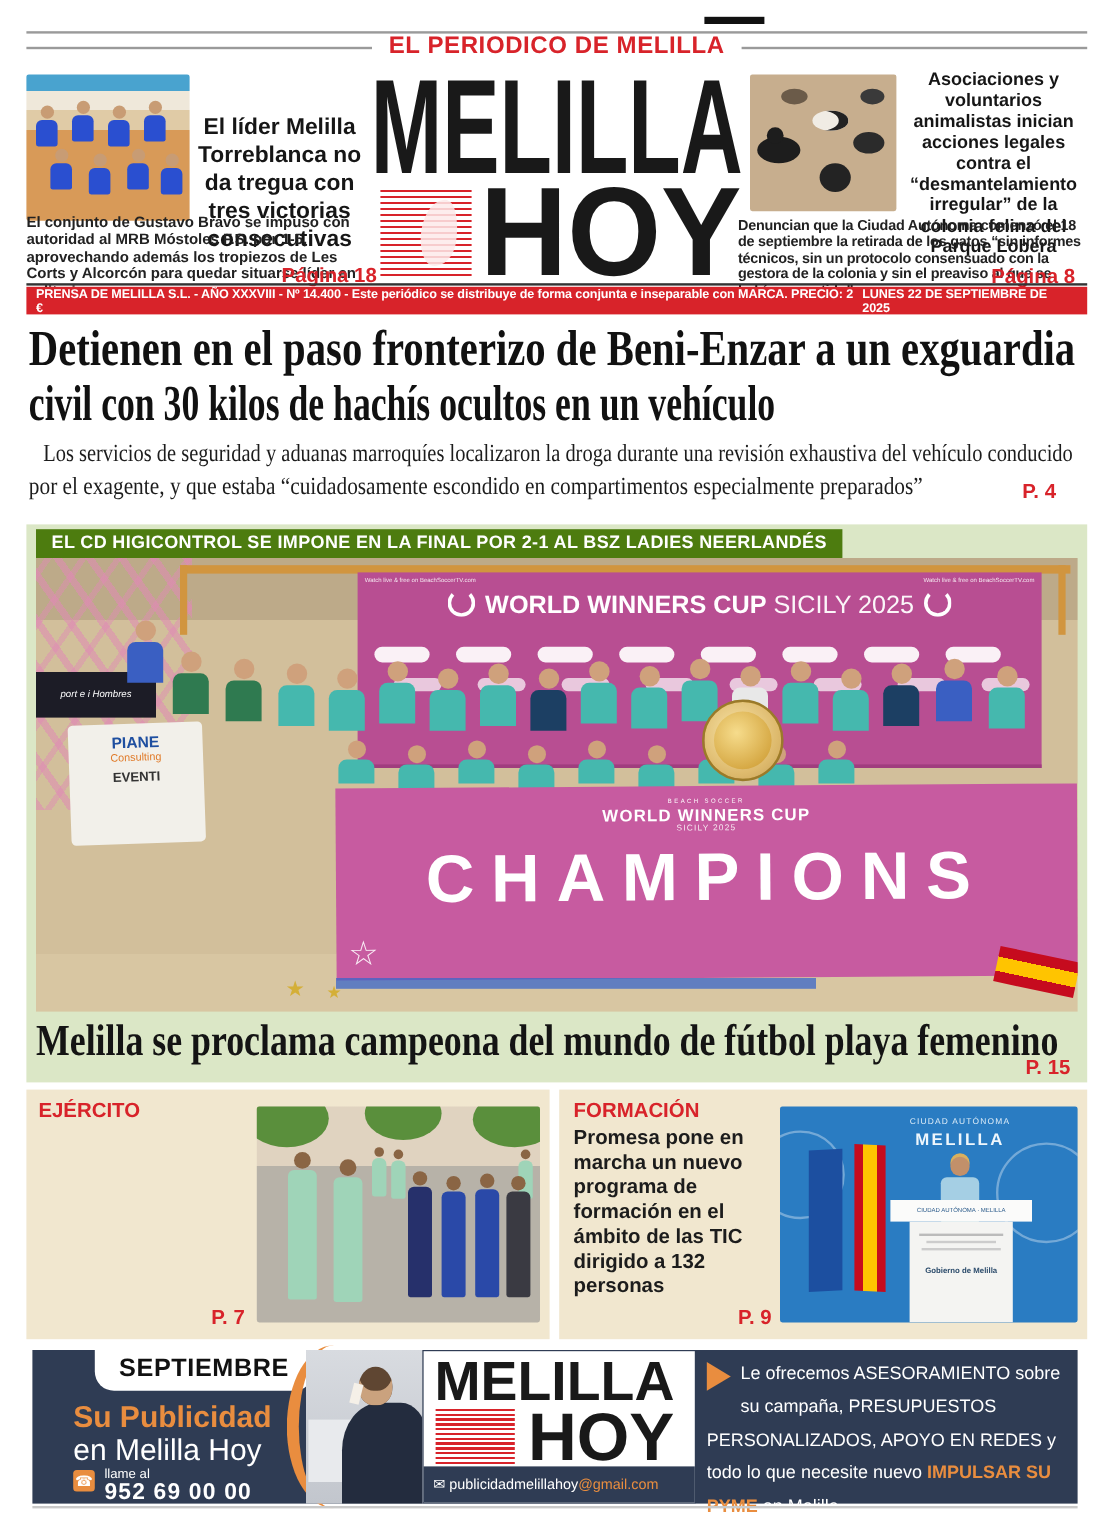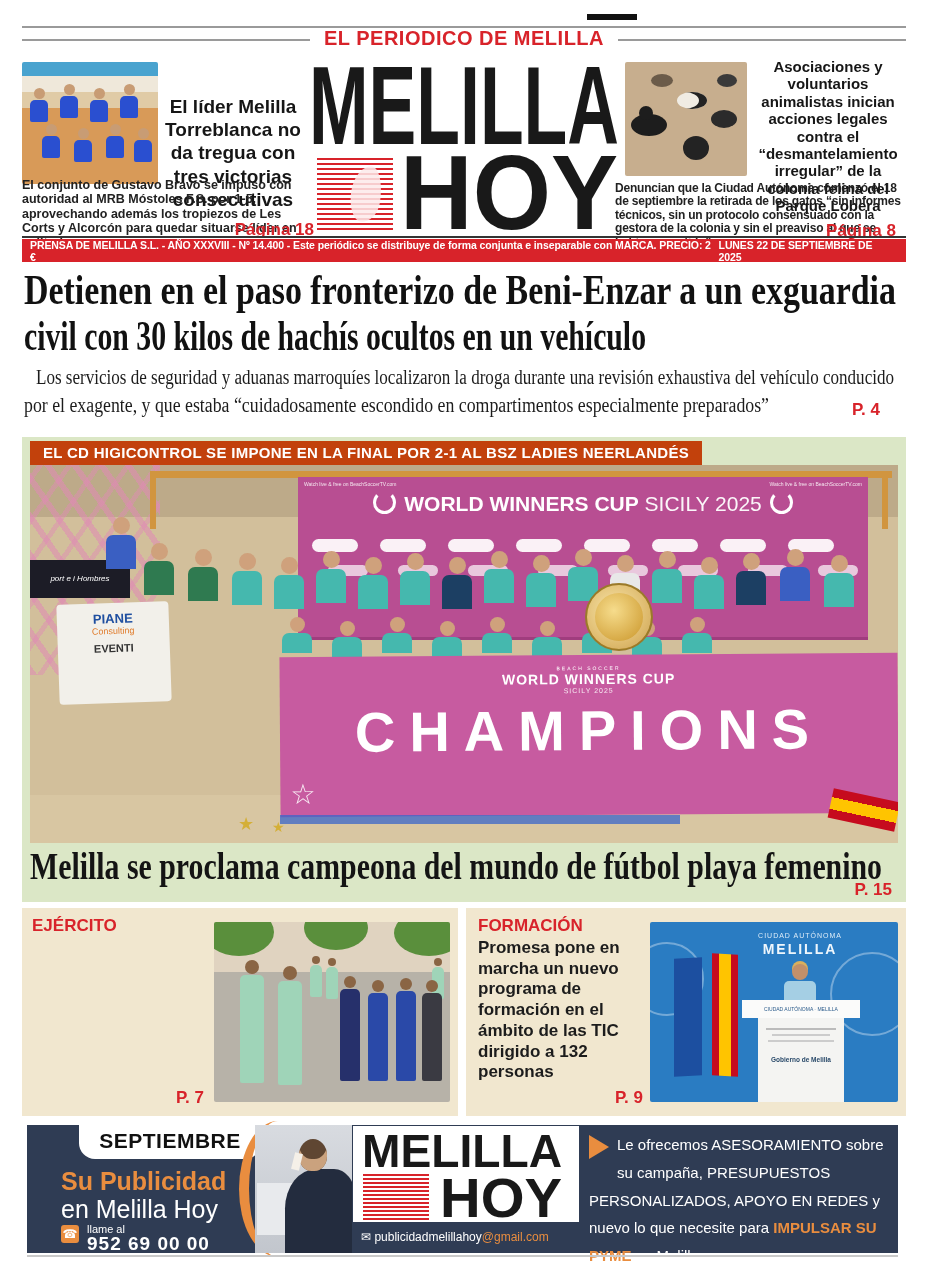--- a/index.html
+++ b/index.html
@@ -31,21 +31,21 @@
      repeating-linear-gradient(180deg,#d8232a 0 2px,#ffffff 2px 5px);}
   .stripes .sil{position:absolute;left:34px;top:8px;width:30px;height:56px;background:#fdeaea;
      border-radius:58% 42% 55% 45%/50% 60% 40% 50%;opacity:.85;transform:rotate(8deg);}
   
   .info-rule{left:22px;top:236px;width:884px;height:2px;background:#333;}
   .info-bar{left:22px;top:239px;width:884px;height:23px;background:#d8232a;color:#fff;
      display:flex;align-items:center;justify-content:space-between;padding:0 8px;box-sizing:border-box;
      font-size:10.5px;font-weight:bold;letter-spacing:-.1px;}
   
   .green{left:22px;top:437px;width:884px;height:465px;background:#dbe7c6;}
-  .feat-banner{left:30px;top:441px;width:672px;height:24px;background:#c2410c;color:#fff;
+  .feat-banner{left:30px;top:441px;width:672px;height:24px;background:#4d7c0f;color:#fff;
      font-size:15px;font-weight:bold;text-align:center;line-height:24px;letter-spacing:.3px;}
   .photo{left:30px;top:465px;width:868px;height:378px;background:
      linear-gradient(180deg,#bdaa89 0 52px,#d2bf9b 52px 330px,#d8c6a2 330px 100%);overflow:hidden;}
   .goalbar{position:absolute;left:120px;top:6px;width:742px;height:7px;background:#d1953f;}
   .goalpost{position:absolute;top:6px;width:6px;height:58px;background:#d1953f;}
   .crane{position:absolute;left:0;top:0;width:130px;height:210px;background:
      repeating-linear-gradient(55deg,rgba(224,138,181,.55) 0 6px,rgba(0,0,0,0) 6px 22px),
      repeating-linear-gradient(-55deg,rgba(224,138,181,.45) 0 5px,rgba(0,0,0,0) 5px 24px);}
   .backdrop{position:absolute;left:268px;top:12px;width:570px;height:160px;background:#b84e92;
      border-bottom:3px solid #a03d7e;}
@@ -473,18 +473,18 @@
       <svg style="position:absolute;left:86px;top:44px;" width="128" height="52">
         <text x="1" y="47" font-size="56" font-weight="bold" fill="#191919" textLength="122" lengthAdjust="spacingAndGlyphs">HOY</text>
       </svg>
       <div class="email-strip">
         <span>✉ </span><span>publicidadmelillahoy</span><span class="orange">@gmail.com</span>
       </div>
     </div>
 
     <div class="services">
       <span class="tri"></span>
-      <span>Le ofrecemos ASESORAMIENTO sobre su campaña, PRESUPUESTOS PERSONALIZADOS, APOYO EN REDES  y nuevo lo que necesite para </span><span class="orange b">IMPULSAR SU PYME</span><span> en Melilla.</span>
+      <span>Le ofrecemos ASESORAMIENTO sobre su campaña, PRESUPUESTOS PERSONALIZADOS, APOYO EN REDES  y todo lo que necesite nuevo </span><span class="orange b">IMPULSAR SU PYME</span><span> en Melilla.</span>
     </div>
   </div>
   <div class="abs bottom-rule"></div>
 
 </div>
 
 </body></html>

